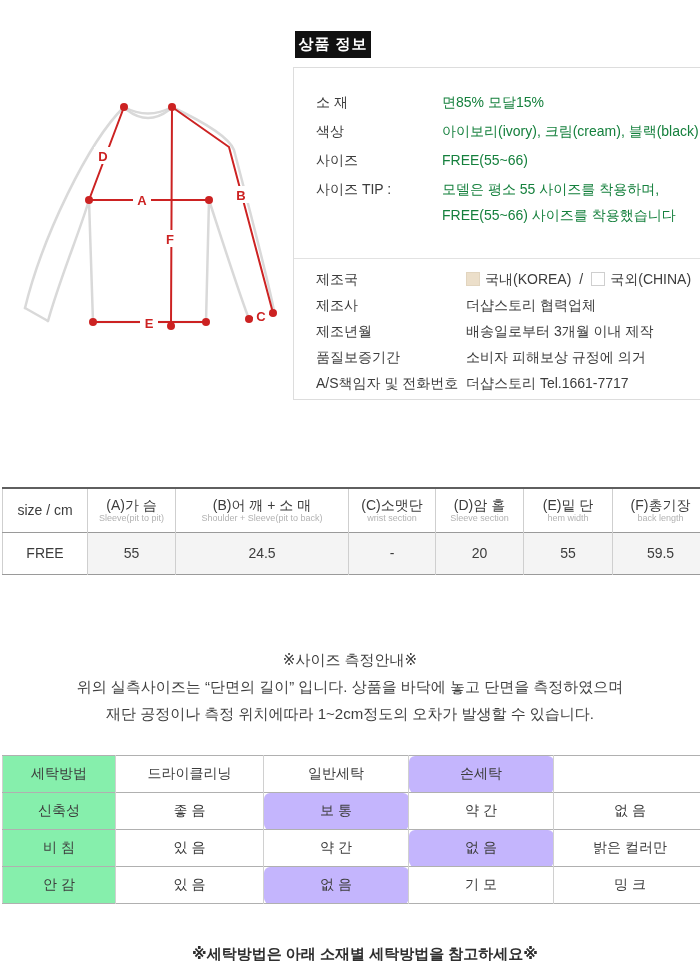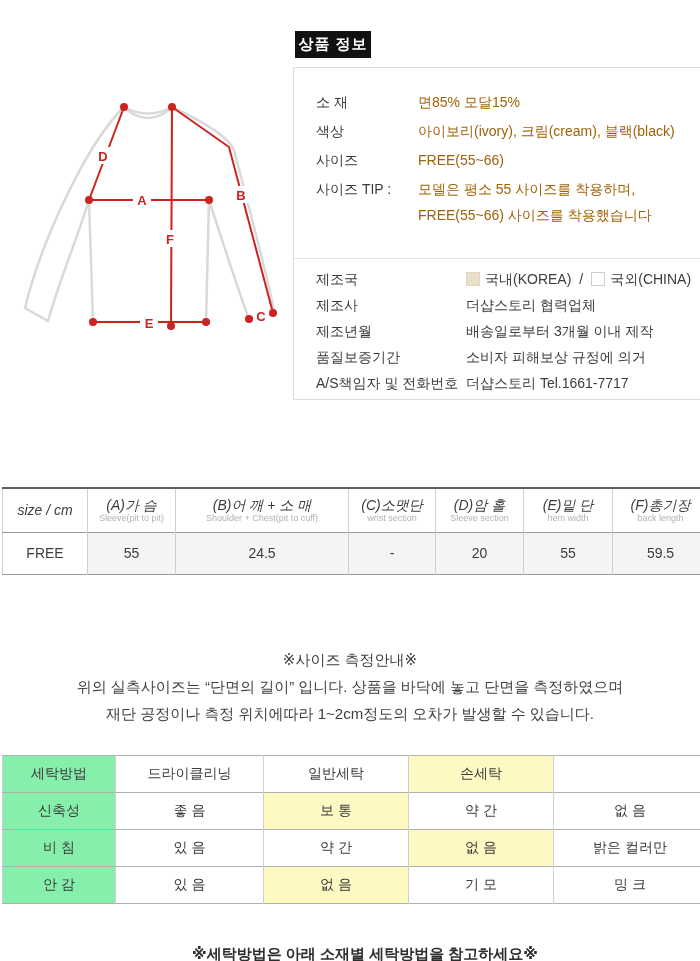--- a/index.html
+++ b/index.html
@@ -10,21 +10,21 @@
   
   .badge { position:absolute; left:295px; top:31px; width:76px; height:27px;
     background:#111; color:#fff; font-size:15px; font-weight:bold;
     display:flex; align-items:center; justify-content:center; letter-spacing:1px; }
 
   
   .info-box { position:absolute; left:293px; top:67px; width:417px; height:333px;
     border:1px solid #ddd; padding:26px 0 0 22px; font-size:14px; background:#fff; }
   .info-row { display:flex; line-height:16px; margin-bottom:13px; }
   .info-row .lbl { width:102px; flex:none; color:#3c3c3c; }
-  .info-row .val { color:#a16207; }
+  .info-row .val { color:#15803d;margin-left:24px; }
   .tip-val { line-height:26px; margin-top:-5px; }
   .divider { border-top:1px solid #e2e2e2; margin:30px 0 12px -22px; width:417px; }
   .mf-row { display:flex; line-height:16px; margin-bottom:10px; }
   .mf-row .lbl { width:150px; flex:none; }
   .chk { display:inline-block; width:14px; height:14px; vertical-align:-2px;
     margin-right:5px; border:1px solid #ddd; }
   .chk.korea { background:#ecdfca; border-color:#e2d5bf; }
   .chk.china { background:#fff; border-color:#cfcfcf; }
   .slash { margin:0 8px; }
 
@@ -37,37 +37,37 @@
   .size-table { position:absolute; left:2px; top:487px; width:706px;
     border-collapse:collapse; table-layout:fixed; font-size:14px;
     border-top:2px solid #5f5f5f; border-bottom:1px solid #9a9a9a;
     border-left:1px solid #cfcfcf; }
   .size-table th, .size-table td { border-right:1px solid #cfcfcf;
     text-align:center; vertical-align:middle; font-weight:normal; color:#3c3c3c; }
   .size-table thead th { height:44px; background:#fff; }
   .size-table tbody tr { border-top:1px solid #9a9a9a; }
   .size-table tbody td { height:42px; background:#f4f4f4; }
   .size-table tbody td.free-cell { background:#fff; }
-  .h-ko { line-height:16px;font-style:italic; }
+  .h-ko { line-height:16px; }
   .h-en { font-size:9px; color:#b2b2b2; line-height:11px; }
 
   
   .size-notice { position:absolute; left:0; top:646px; width:700px;
     text-align:center; font-size:15px; line-height:27px; color:#3e3e3e; }
 
   
   .care-table { position:absolute; left:2px; top:755px; width:704px;
     border-collapse:collapse; table-layout:fixed; font-size:14px;
     border-top:1px solid #b0b0b0; border-bottom:1px solid #b0b0b0;
     border-left:1px solid #d0d0d0; }
   .care-table td { border-right:1px solid #d0d0d0; border-top:1px solid #b0b0b0;
     height:37px; text-align:center; vertical-align:middle; color:#3c3c3c; }
   .care-table tr:first-child td { border-top:none; }
   .care-table td.rowhead { background:#86efac; }
-  .care-table td.hl { background:#fef9c3; }
+  .care-table td.hl { background:#c4b5fd;border-radius:6px; }
 
   
   .care-notice { position:absolute; left:15px; top:924px; width:700px;
     text-align:center; font-size:15px; font-weight:bold; color:#2e2e2e;margin-top:21px; }
 </style>
 </head>
 <body>
 
 <div class="page">
 
@@ -184,21 +184,21 @@
       <tr>
         <th>
             <div class="h-ko">size / cm</div>
           </th>
         <th>
             <div class="h-ko">(A)가 슴</div>
             <div class="h-en">Sleeve(pit to pit)</div>
           </th>
         <th>
             <div class="h-ko">(B)어 깨 + 소 매</div>
-            <div class="h-en">Shoulder + Chest(pit to cuff)</div>
+            <div class="h-en">Shoulder + Sleeve(pit to back)</div>
           </th>
         <th>
             <div class="h-ko">(C)소맷단</div>
             <div class="h-en">wrist section</div>
           </th>
         <th>
             <div class="h-ko">(D)암 홀</div>
             <div class="h-en">Sleeve section</div>
           </th>
         <th>

